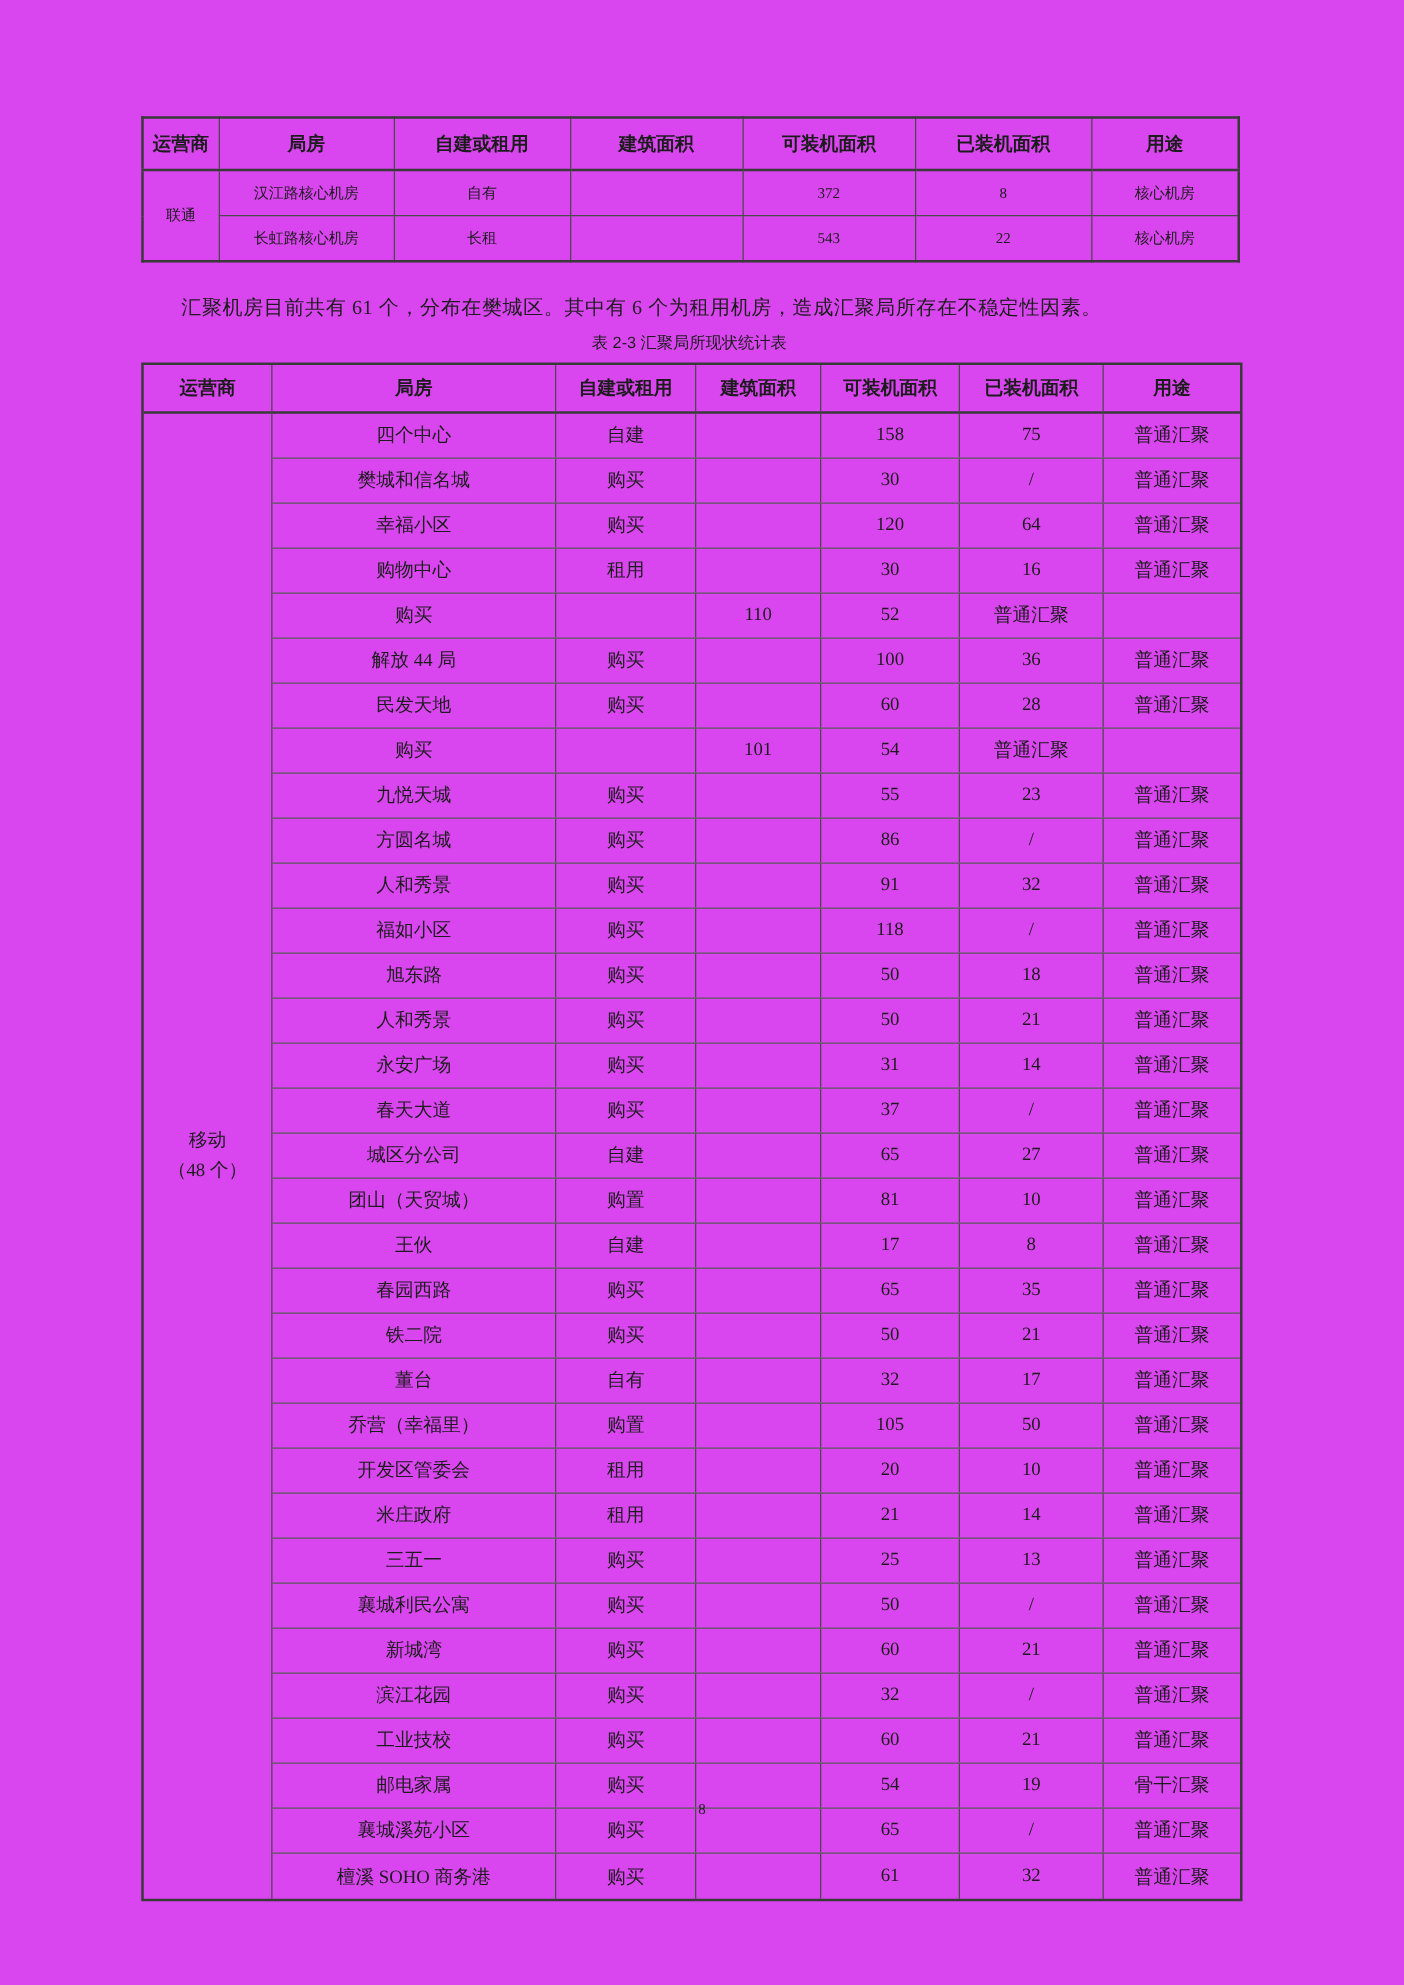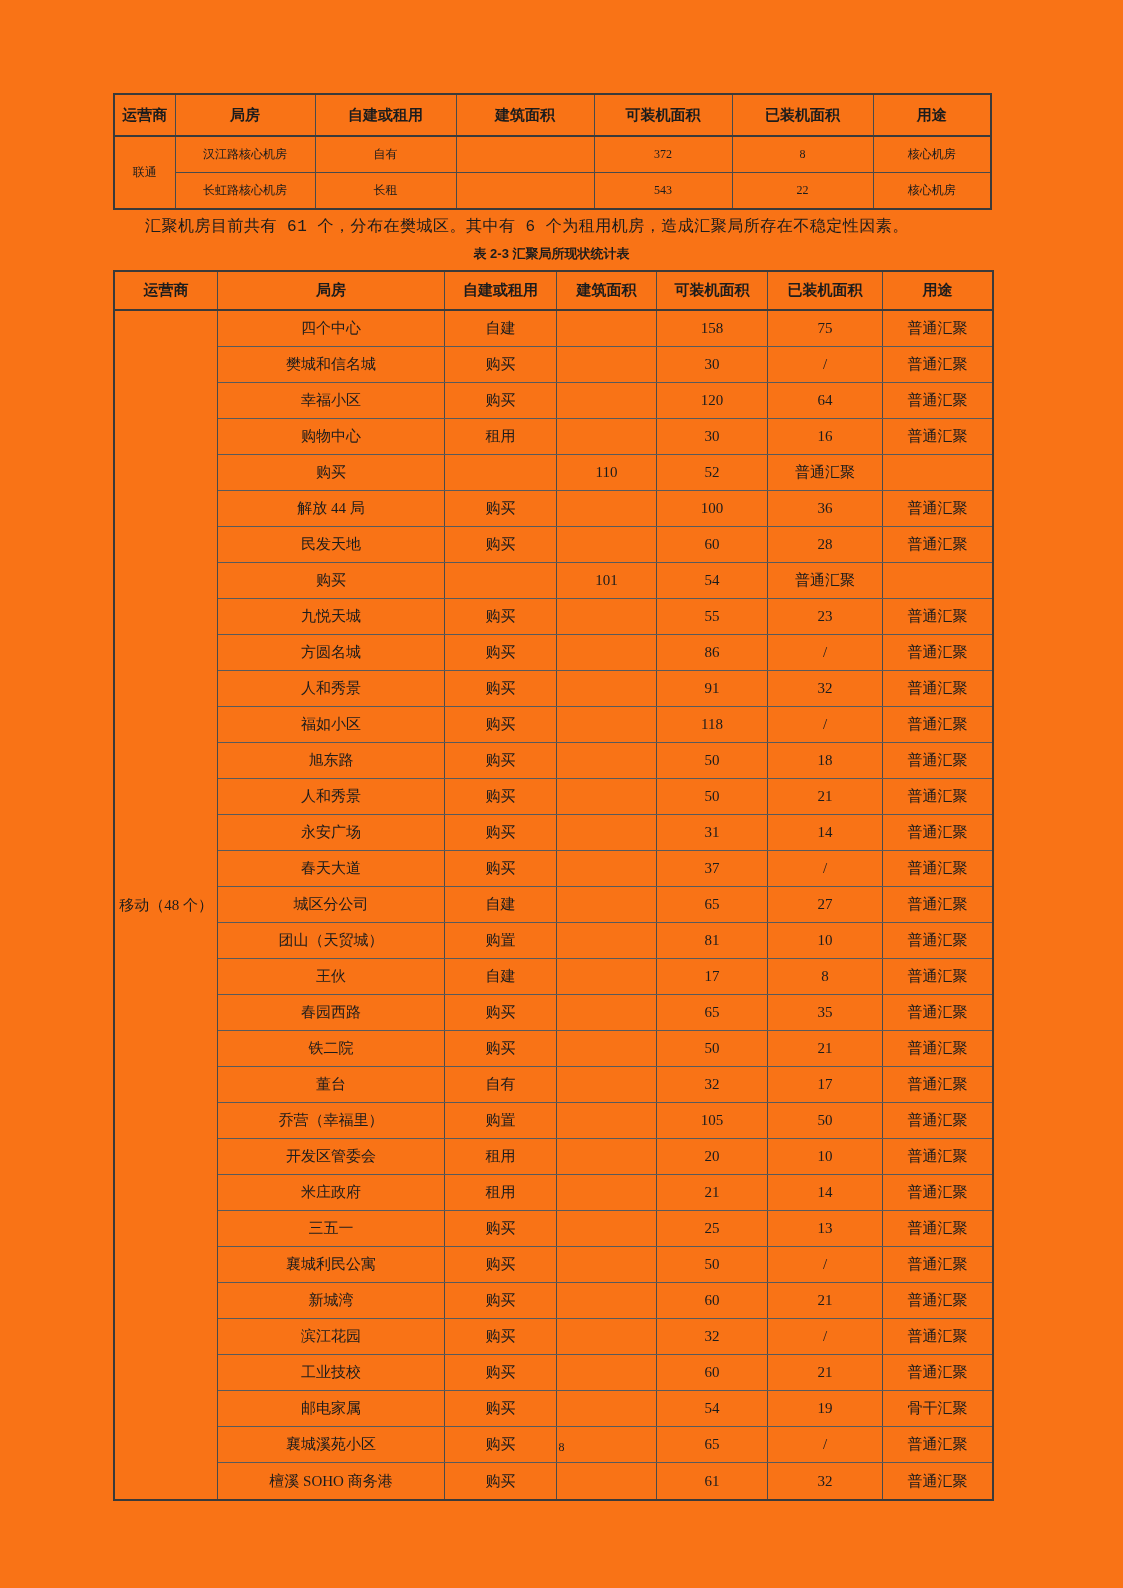--- a/index.html
+++ b/index.html
@@ -1,20 +1,20 @@
 <!DOCTYPE html>
 <html><head>
 <meta charset="utf-8">
 <style>
   html,body { margin:0; padding:0; background:#e8e8e8; }
   .page {
     position:relative;
     width:1123px; height:1588px;
     margin:0 auto;
-    background:#f97316;
+    background:#d946ef;
     box-sizing:border-box;
     padding:93px 108px 0 113px;
     font-family:"Liberation Serif","DejaVu Serif",serif;
     color:#1c1c1c;
   }
 
   
   table.t1 {
     border-collapse:collapse;
     table-layout:fixed;
@@ -34,33 +34,32 @@
     font-family:"Liberation Sans","DejaVu Sans",sans-serif;
     font-weight:bold;
     font-size:15px;
     border-bottom:2px solid #3a3a3a;
   }
   .t1 td { height:35px; font-size:12px; }
 
   
   .para {
     width:877px;
-    margin:4px 0 0 0;
+    margin:24px 0 0 0;
     font-size:16px;
     line-height:26px;
     text-indent:2em;
     letter-spacing:0.5px;
-    font-family:Liberation Mono, monospace;
   }
   .caption {
     width:877px;
     margin-top:5px;
     text-align:center;
     font-family:"Liberation Sans","DejaVu Sans",sans-serif;
-    font-weight:bold;
+    font-weight:normal;
     font-size:13px;
   }
 
   
   .t2 {
     width:877px;
     margin-top:7px;
     border:2px solid #3a3a3a;
     box-sizing:content-box;
   }
@@ -84,21 +83,21 @@
   .t2-head .hc:nth-of-type(4){ width:100px; }
   .t2-head .hc:nth-of-type(5){ width:111px; }
   .t2-head .hc:nth-of-type(6){ width:115px; }
   .t2-head .hc:nth-of-type(7){ flex:1; border-right:none; }
 
   .t2-body { display:flex; }
   .t2-op {
     box-sizing:border-box;
     width:103px;
     border-right:1px solid #4a4a4a;
-    display:flex; flex-direction:row;
+    display:flex; flex-direction:column;
     align-items:center; justify-content:center;
     font-size:15px; line-height:24px;
   }
   .t2-rows { flex:1; }
   .t2-row {
     box-sizing:border-box;
     display:flex;
     height:36px;
     border-bottom:1px solid #5a5a5a;
   }

